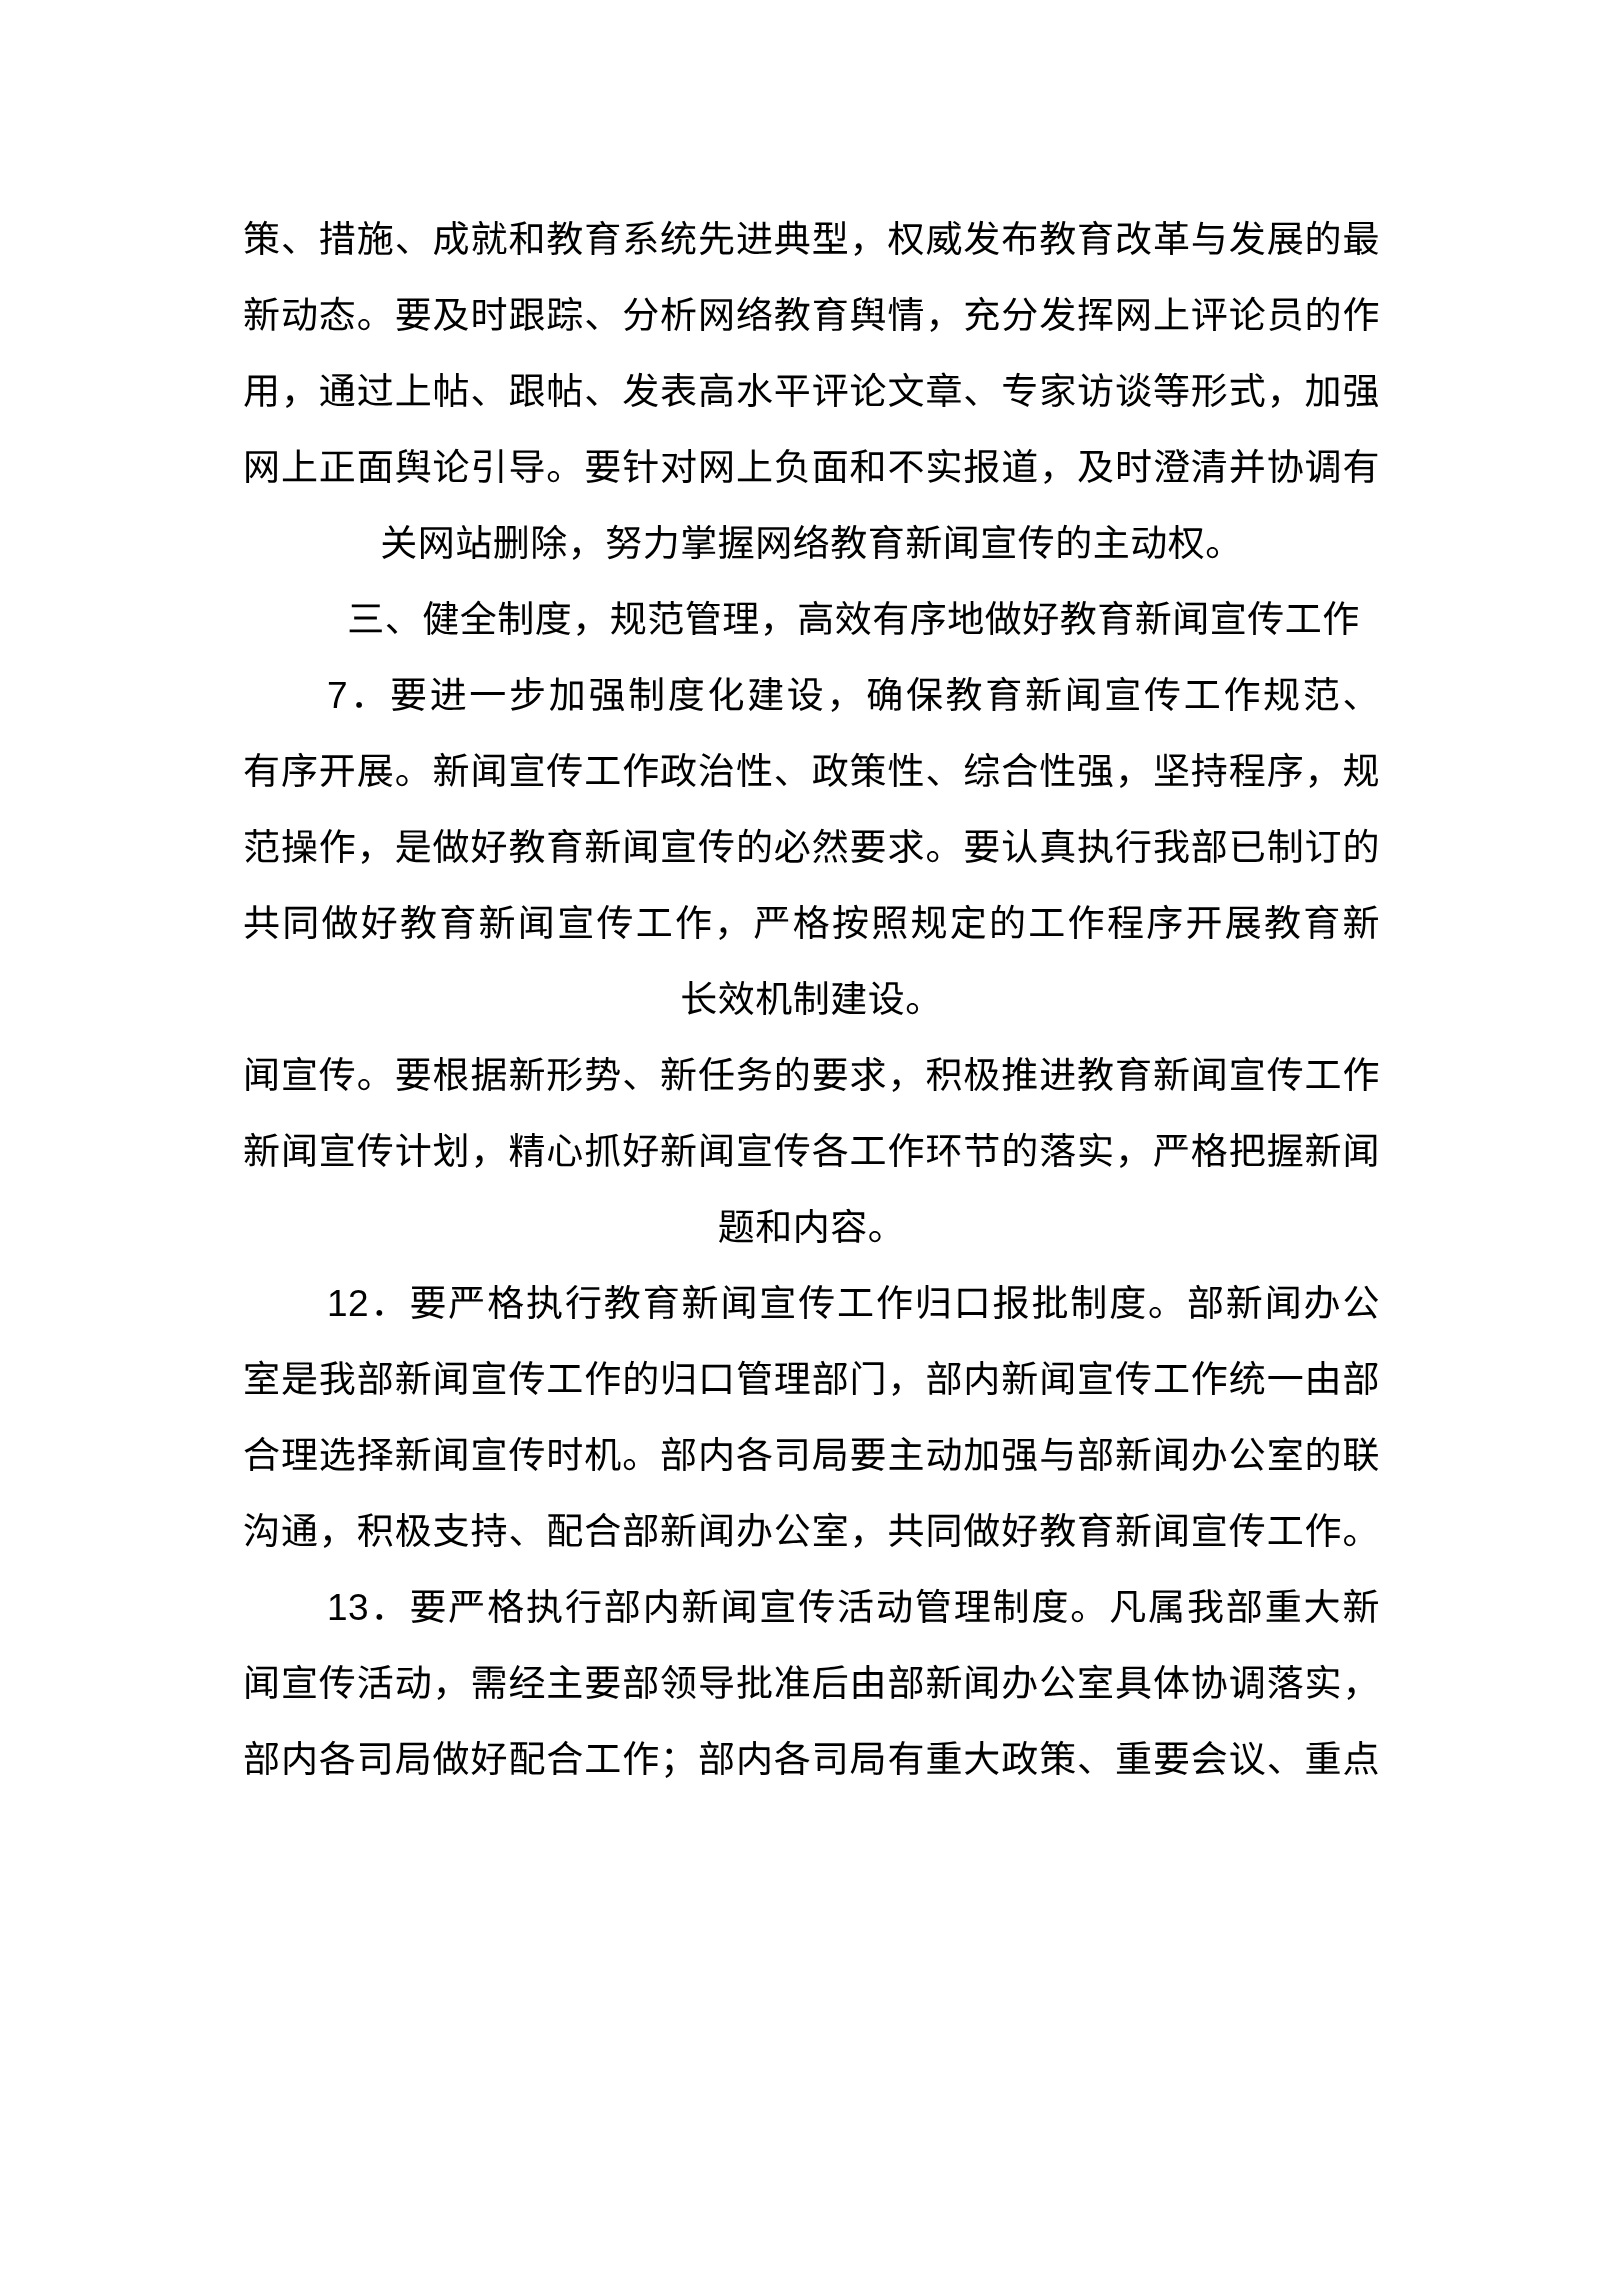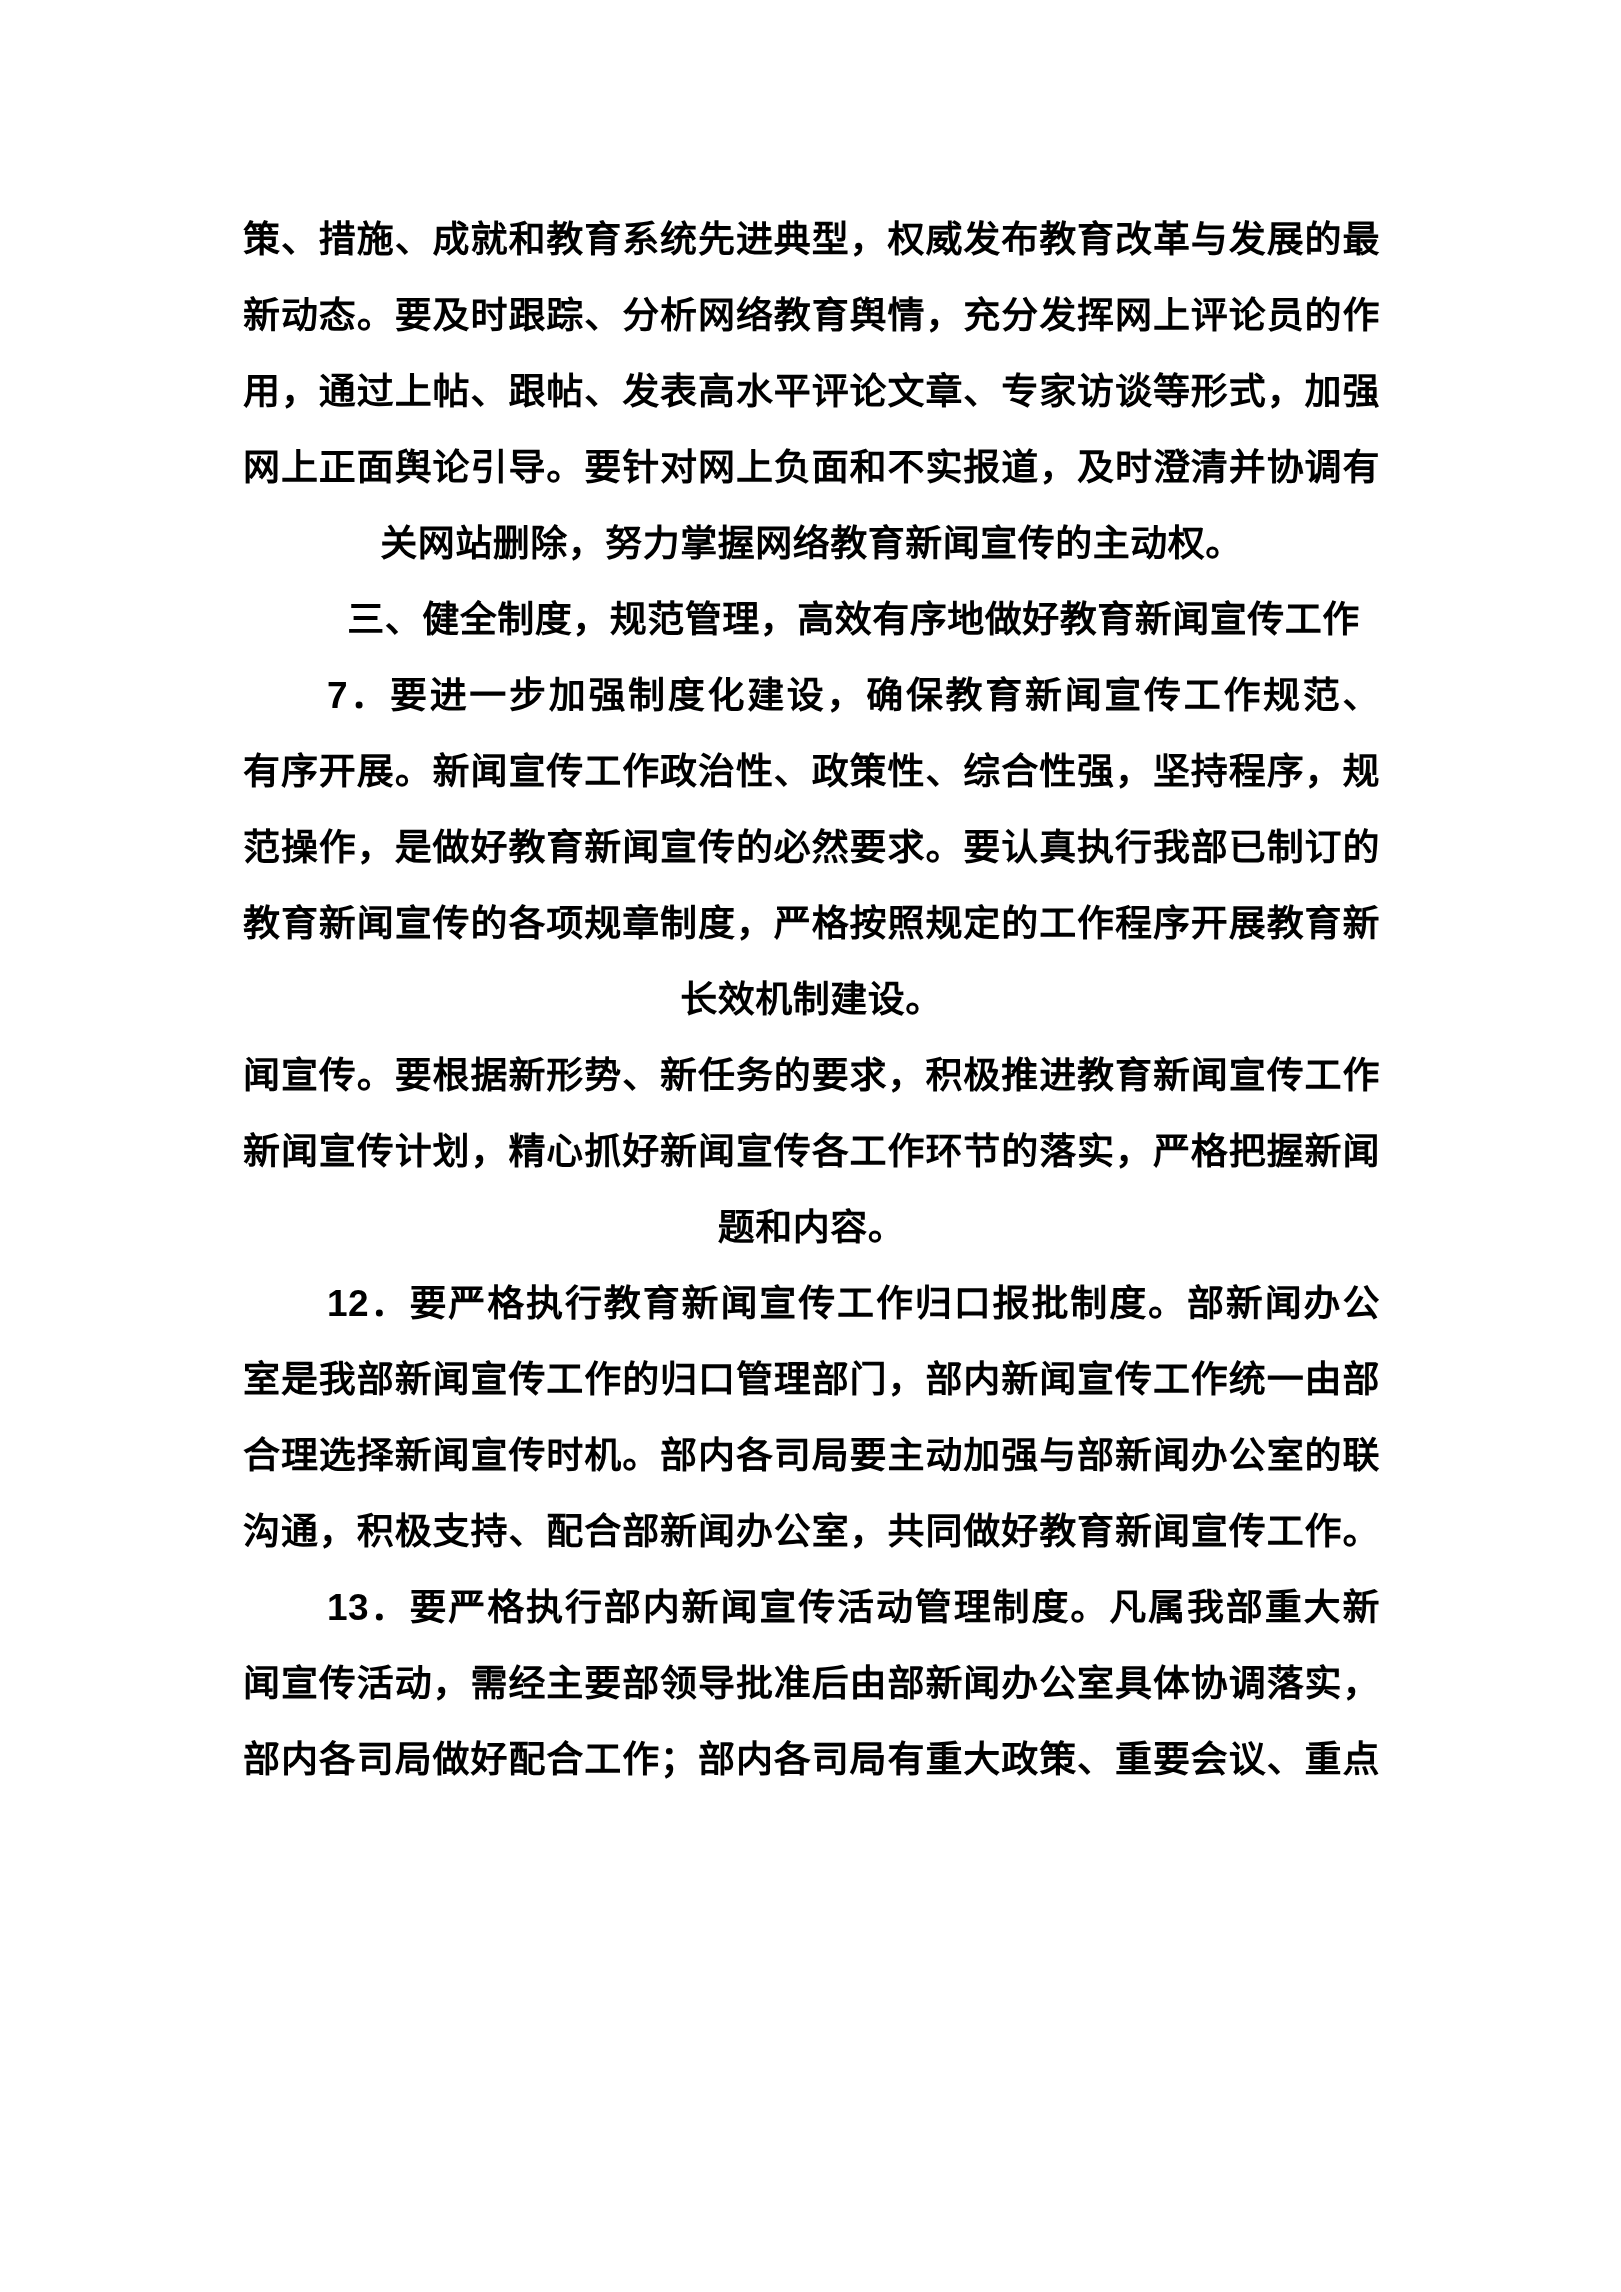--- a/index.html
+++ b/index.html
@@ -12,21 +12,20 @@
     background: #ffffff;
   }
   .page {
     position: relative;
     width: 1621px;
     height: 2285px;
     background: #ffffff;
     overflow: hidden;
     font-family: "Liberation Sans", sans-serif;
     color: #000000;
-    font-weight: bold;
   }
   .doc {
     position: absolute;
     left: 243px;
     top: 202px;
     width: 1137px;
     font-size: 37px;
     line-height: 76px;
     letter-spacing: 0.5px;
   }
@@ -52,21 +51,21 @@
   <div class="doc">
       <div class="line fill">策、措施、成就和教育系统先进典型，权威发布教育改革与发展的最</div>
       <div class="line fill">新动态。要及时跟踪、分析网络教育舆情，充分发挥网上评论员的作</div>
       <div class="line fill">用，通过上帖、跟帖、发表高水平评论文章、专家访谈等形式，加强</div>
       <div class="line fill">网上正面舆论引导。要针对网上负面和不实报道，及时澄清并协调有</div>
       <div class="line">关网站删除，努力掌握网络教育新闻宣传的主动权。</div>
       <div class="line indent">三、健全制度，规范管理，高效有序地做好教育新闻宣传工作</div>
       <div class="line fill indent">7．要进一步加强制度化建设，确保教育新闻宣传工作规范、</div>
       <div class="line fill">有序开展。新闻宣传工作政治性、政策性、综合性强，坚持程序，规</div>
       <div class="line fill">范操作，是做好教育新闻宣传的必然要求。要认真执行我部已制订的</div>
-      <div class="line fill">教育新闻宣传的各项规章制度，严格按照规定的工作程序开展教育新</div>
+      <div class="line fill">共同做好教育新闻宣传工作，严格按照规定的工作程序开展教育新</div>
       <div class="line">长效机制建设。</div>
       <div class="line fill">闻宣传。要根据新形势、新任务的要求，积极推进教育新闻宣传工作</div>
       <div class="line fill">新闻宣传计划，精心抓好新闻宣传各工作环节的落实，严格把握新闻</div>
       <div class="line">题和内容。</div>
       <div class="line fill indent">12．要严格执行教育新闻宣传工作归口报批制度。部新闻办公</div>
       <div class="line fill">室是我部新闻宣传工作的归口管理部门，部内新闻宣传工作统一由部</div>
       <div class="line fill">合理选择新闻宣传时机。部内各司局要主动加强与部新闻办公室的联系</div>
       <div class="line fill">沟通，积极支持、配合部新闻办公室，共同做好教育新闻宣传工作。</div>
       <div class="line fill indent">13．要严格执行部内新闻宣传活动管理制度。凡属我部重大新</div>
       <div class="line fill">闻宣传活动，需经主要部领导批准后由部新闻办公室具体协调落实，</div>

